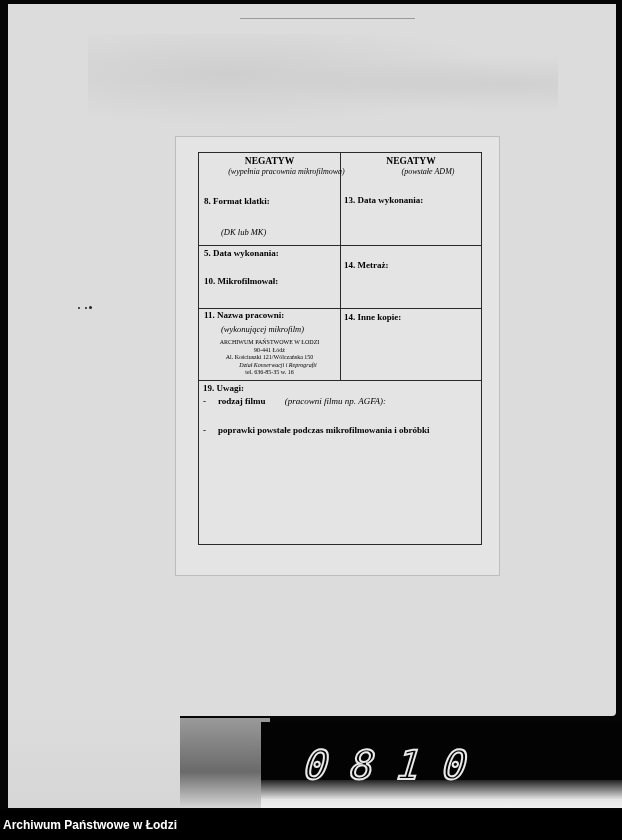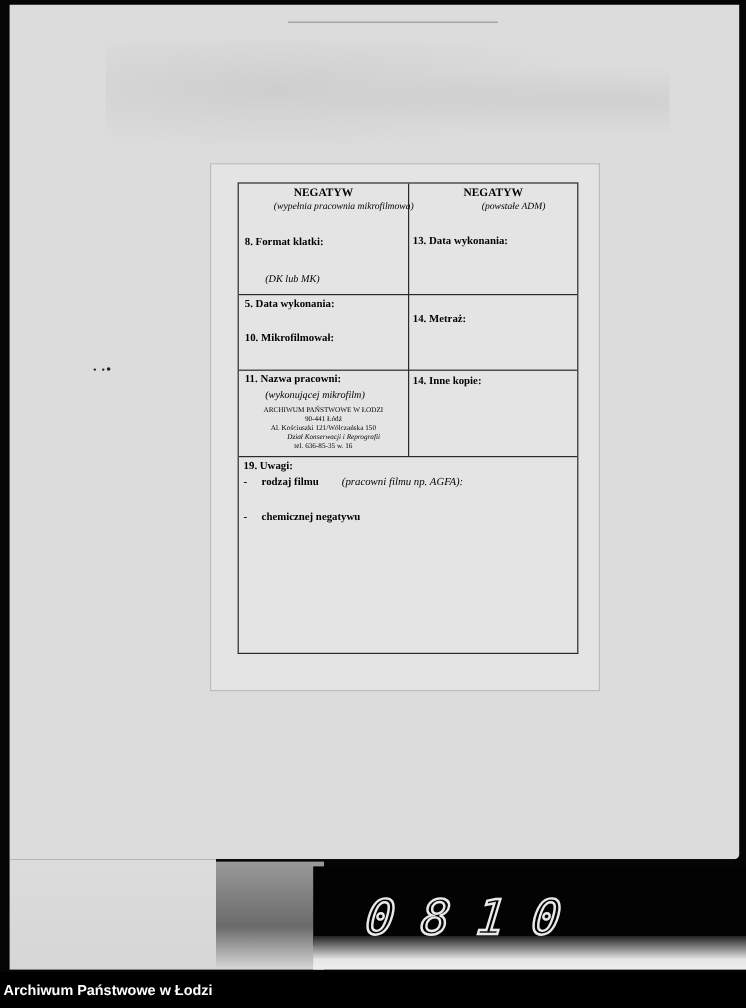--- a/index.html
+++ b/index.html
@@ -122,21 +122,21 @@
   <div class="cell b" style="left:145px;top:159px;">14. Inne kopie:</div>
 
   <div class="cell b" style="left:4px;top:230px;">19. Uwagi:</div>
   <div class="cell b" style="left:4px;top:243px;">-</div>
   <div class="cell" style="left:19px;top:243px;">
     <span class="b">rodzaj filmu</span>
     <span class="i">(pracowni filmu np. AGFA):</span>
   </div>
   <div class="cell b" style="left:4px;top:272px;">-</div>
   <div class="cell b" style="left:19px;top:272px;line-height:10px;">
-    <div>chemicznej negatywu</div>
+    <div>poprawki powstałe podczas mikrofilmowania i obróbki</div>
   </div>
 </div>
 
 <div class="counter-box"></div>
 <div class="counter-fade"></div>
 <div class="counter-digits"><span>0810</span></div>
 
 <div class="footer"></div>
 <div class="footer-label">Archiwum Państwowe w Łodzi</div>
 

